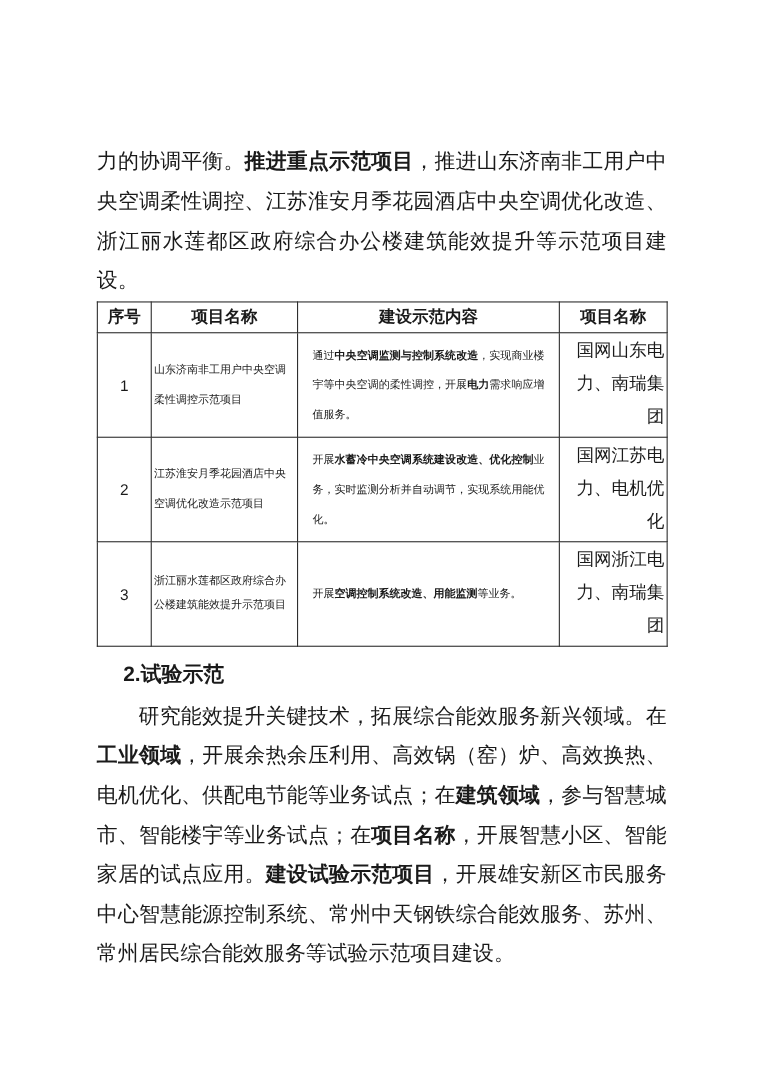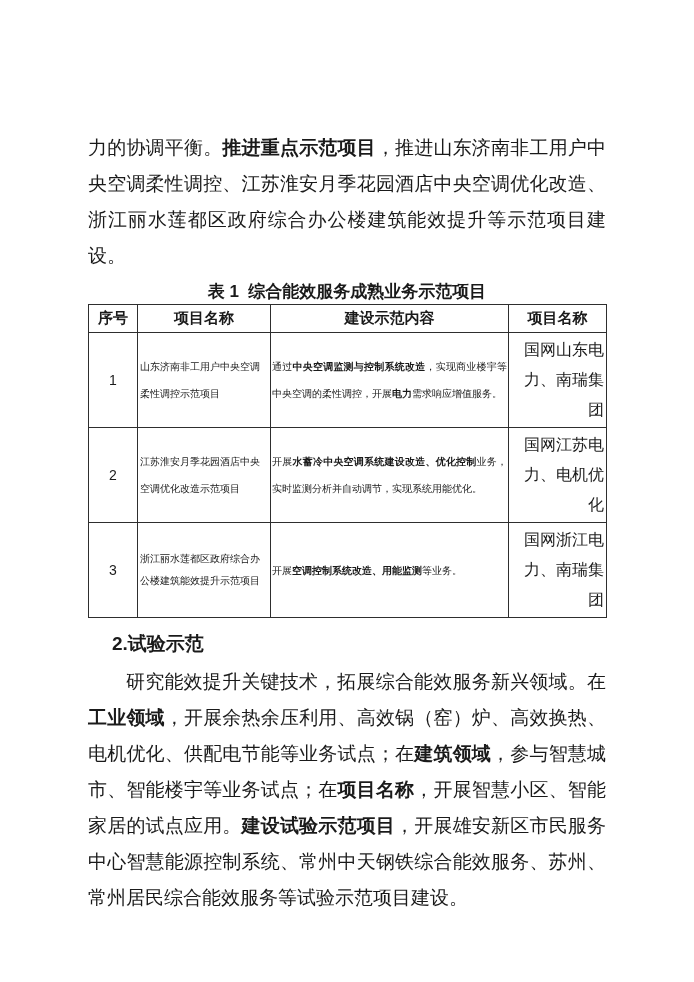--- a/index.html
+++ b/index.html
@@ -68,21 +68,21 @@
   td.cell-no {
     text-align: center;
     font-size: 14px;
   }
   td.cell-name {
     padding: 2px;
     line-height: 27px;
     text-align: left;
   }
   td.cell-content {
-    padding: 2px 1px;
+    padding: 2px 13px;
     line-height: 27px;
     text-align: justify;
     text-justify: inter-character;
     word-break: break-all;
   }
   td.cell-unit {
     text-align: right;
     font-size: 16px;
     line-height: 30px;
     padding: 2px;
@@ -98,21 +98,20 @@
     font-weight: 700;
   }
 </style>
 </head>
 <body>
 
 <div class="page">
 
   <p class="para para-top"><span>力的协调平衡。</span><b>推进重点示范项目</b><span>，推进山东济南非工用户中央空调柔性调控、江苏淮安月季花园酒店中央空调优化改造、浙江丽水莲都区政府综合办公楼建筑能效提升等示范项目建设。</span></p>
 
-  <div class="table-title">表 1  综合能效服务成熟业务示范项目</div>
 
   <table class="demo-table">
     <colgroup>
       <col style="width:49px">
       <col style="width:133px">
       <col style="width:238px">
       <col style="width:98px">
     </colgroup>
     <thead>
       <tr>

